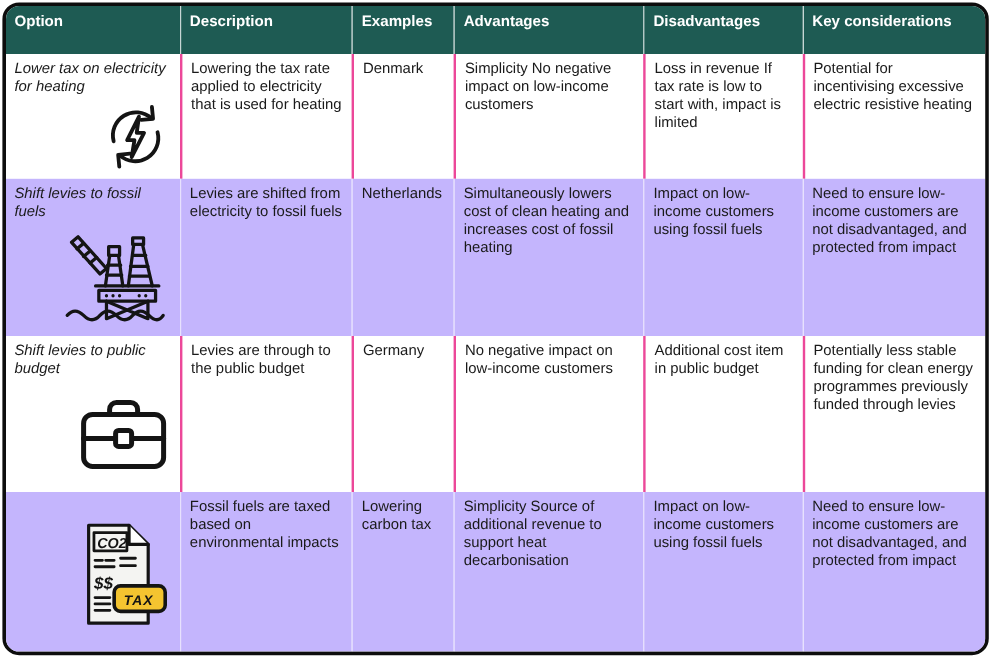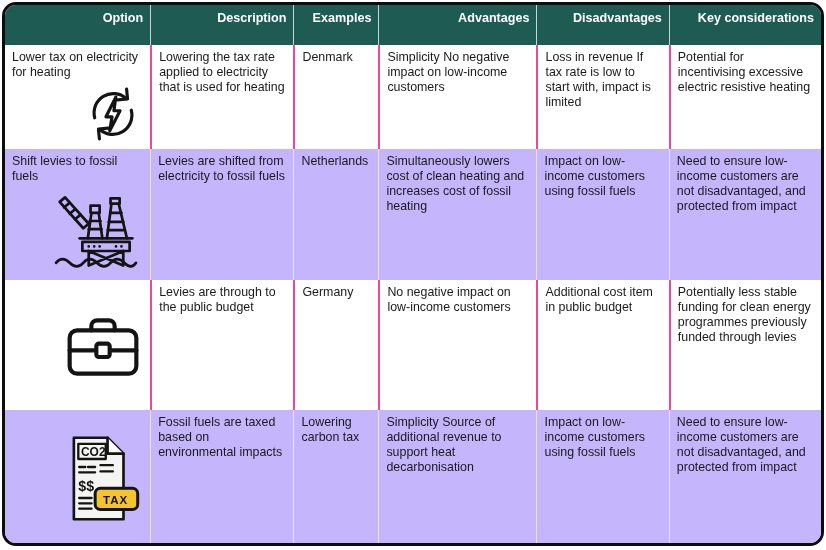--- a/index.html
+++ b/index.html
@@ -32,27 +32,26 @@
     line-height: 1.22;
     overflow: hidden;
   }
   .hd {
     background: #1E5B53;
     color: #ffffff;
     font-weight: 700;
     font-size: 12.6px;
     padding-top: 6px;
     border-left: 1px solid rgba(255,255,255,0.75);
-    text-align: right;
   }
   .hd.first { border-left: none; }
   .rw .cell { background: #ffffff; border-left: 2px solid #ec4899; }
   .rt .cell { background: #c4b5fd; border-left: 1px solid rgba(255,255,255,0.6); }
   .rw .cell.first, .rt .cell.first { border-left: none; }
-  .opt-cell { display: flex; flex-direction: column; }
+  .opt-cell { display: flex; flex-direction: column; font-style: italic; }
   .icon-wrap {
     flex: 1;
     display: flex;
     align-items: center;
     justify-content: flex-end;
     padding-top: 2px;
   }
   svg { display: block; }
   svg text {
     font-family: "Liberation Sans", sans-serif;
@@ -122,20 +121,21 @@
       </div>
       <div class="cell">Levies are shifted from electricity to fossil fuels</div>
       <div class="cell">Netherlands</div>
       <div class="cell">Simultaneously lowers cost of clean heating and increases cost of fossil heating</div>
       <div class="cell">Impact on low-income customers using fossil fuels</div>
       <div class="cell">Need to ensure low-income customers are not disadvantaged, and protected from impact</div>
     </div>
 
     <div class="row rw">
       <div class="cell first opt-cell">
+        <span>Shift levies to public budget</span>
         <span class="icon-wrap">
           <svg viewBox="0 0 96 74" width="80" height="62">
             <g fill="none" stroke="#141414" stroke-width="5" stroke-linejoin="round" stroke-linecap="round">
               <path d="M34 17 v-5 a7 7 0 0 1 7 -7 h14 a7 7 0 0 1 7 7 v5"></path>
               <rect x="8" y="17" width="80" height="52" rx="9"></rect>
               <path d="M8 41 H88"></path>
               <rect x="40" y="33" width="16" height="16" rx="3" fill="#ffffff"></rect>
             </g>
           </svg>
         </span>

